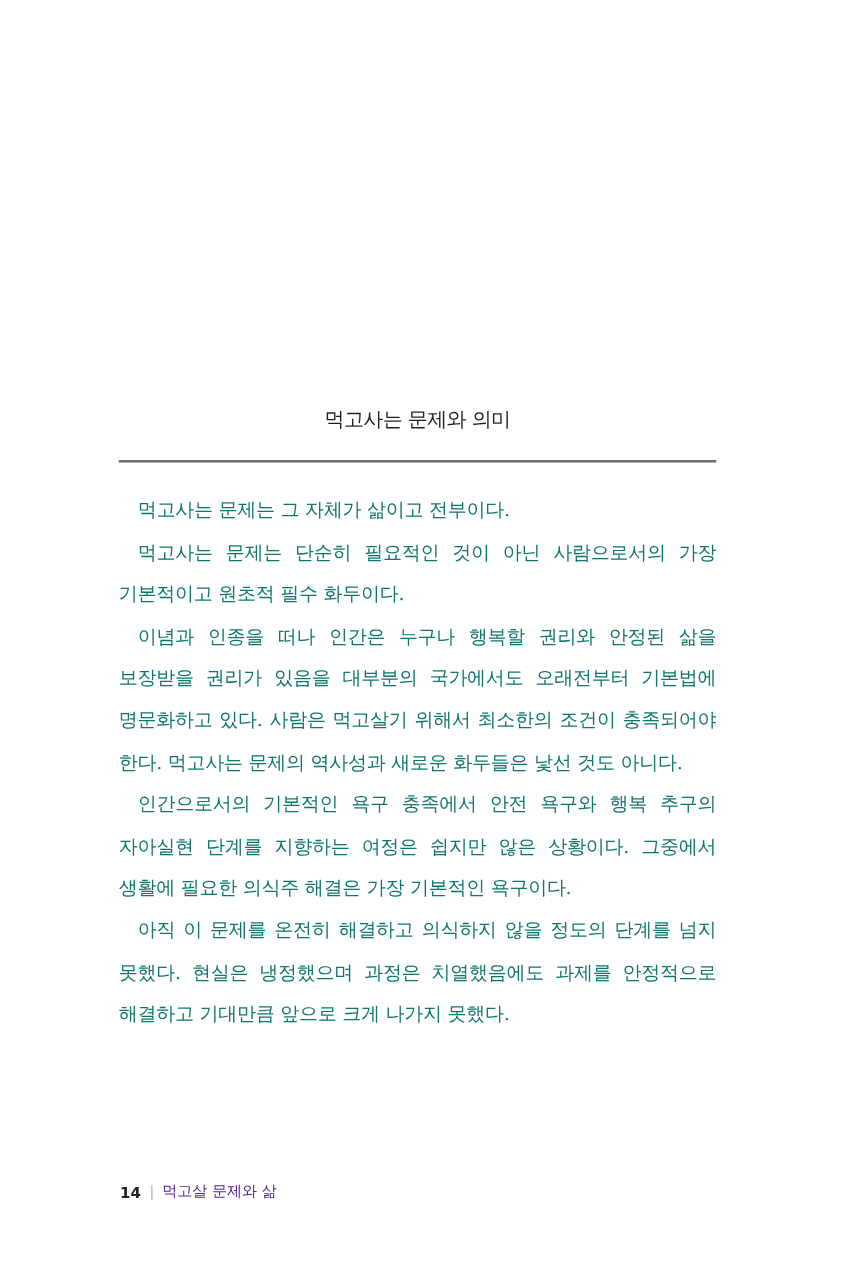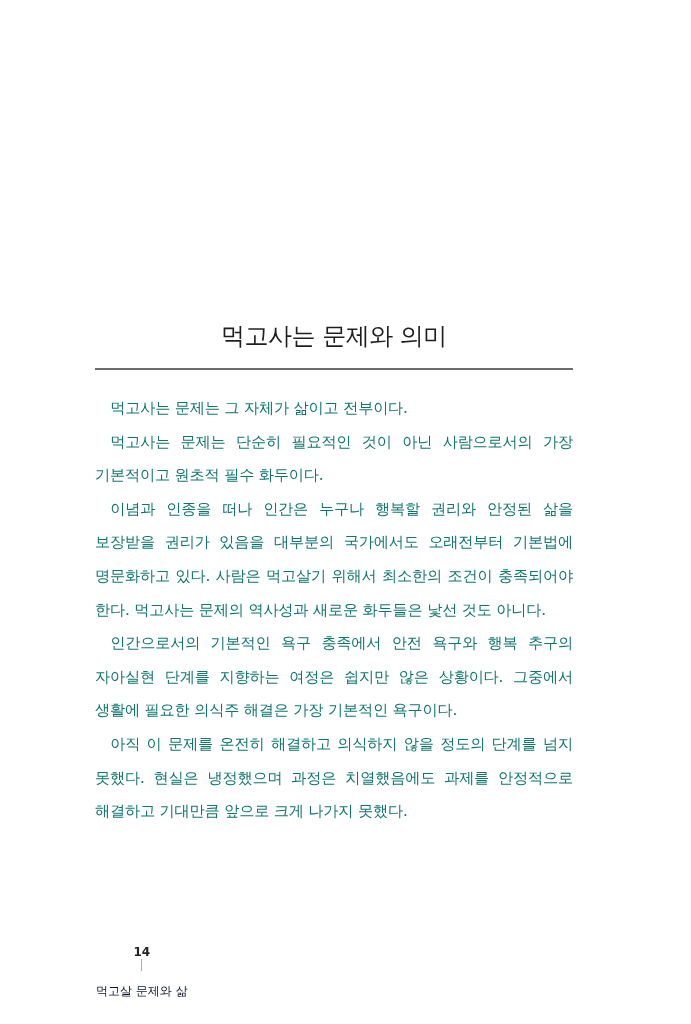--- a/index.html
+++ b/index.html
@@ -19,21 +19,21 @@
       left: 0; top: 0;
       width: 691px; height: 1024px;
     }
     .chapter-title {
       position: absolute;
       left: 95px;
       width: 478px;
       top: 318px;
       text-align: center;
       font-family: "DejaVu Sans", "Liberation Sans", sans-serif;
-      font-size: 24px;
+      font-size: 16px;
       font-weight: normal;
       color: #1f1f1f;
       letter-spacing: -0.5px;
       margin: 0;
       line-height: 36px;
     }
     .title-rule {
       position: absolute;
       left: 95px;
       top: 368px;
@@ -62,36 +62,34 @@
     }
     .footer {
       position: absolute;
       left: 96px;
       top: 945px;
       font-family: "DejaVu Sans", "Liberation Sans", sans-serif;
       font-size: 12px;
       color: #333333;
       display: flex;
       align-items: center;
-      flex-direction: column;
     }
     .page-number {
       font-weight: bold;
       color: #222222;
     }
     .footer-sep {
       display: inline-block;
       width: 1px;
       height: 12px;
       background: #b0b0b0;
       margin: 0 8px;
     }
     .running-title {
-      color: #0f172a;
-      margin-top: 12px;
+      color: #4c1d95;
     }
   </style>
 </head>
 <body>
 
 <div class="page">
 
   <h1 class="chapter-title">먹고사는 문제와 의미</h1>
 
   <div class="title-rule"></div>

